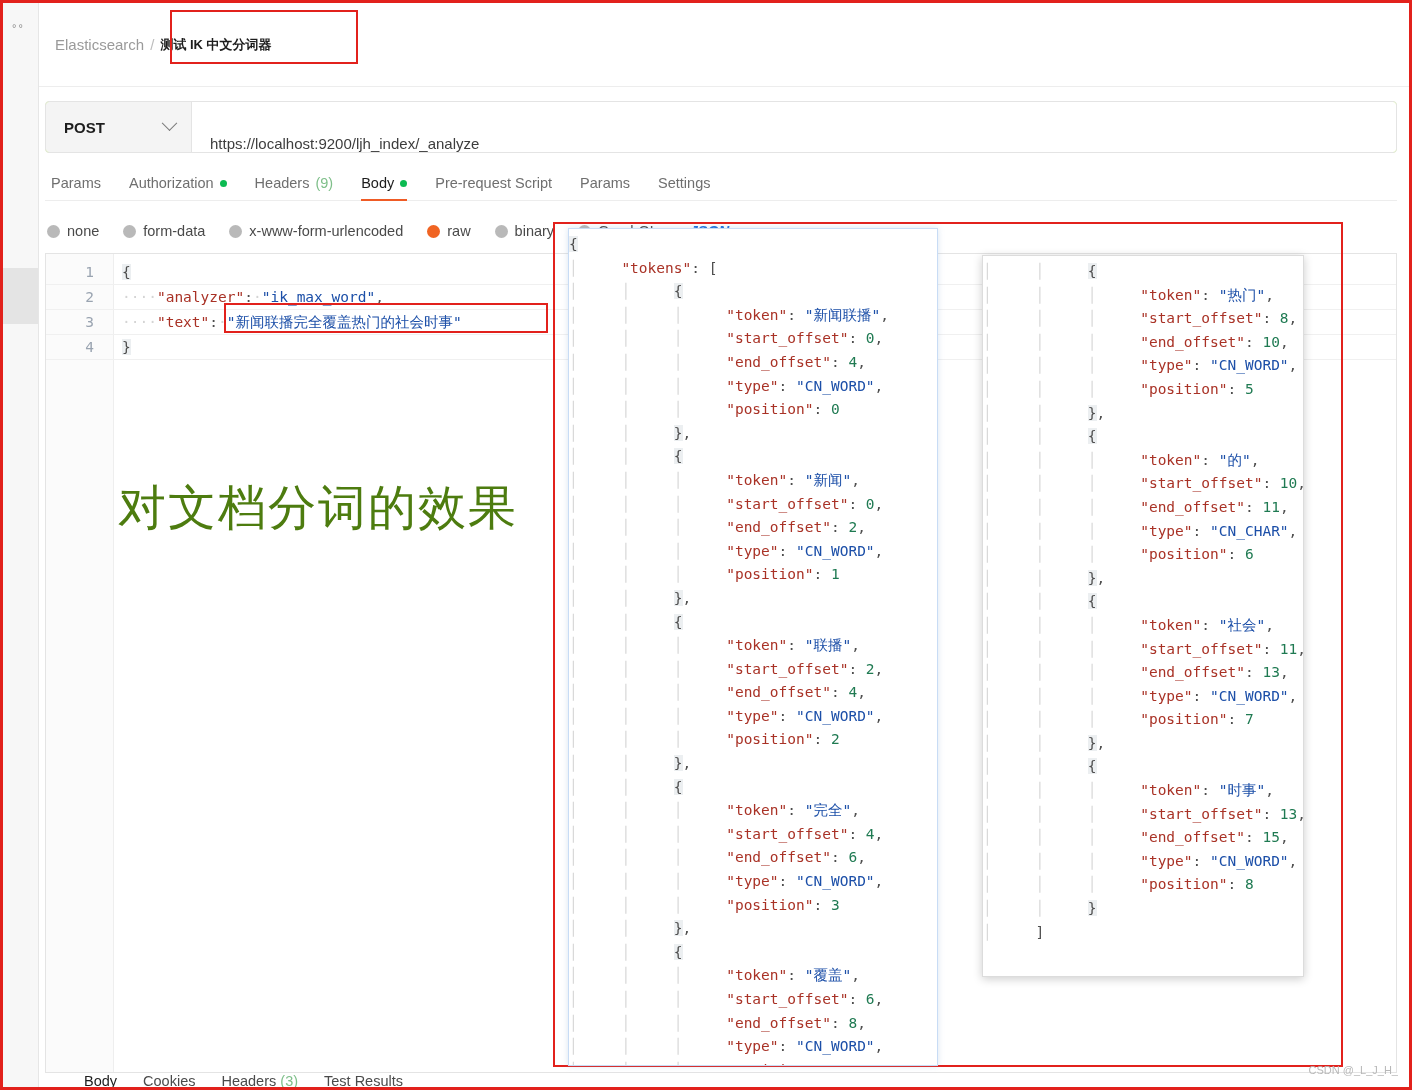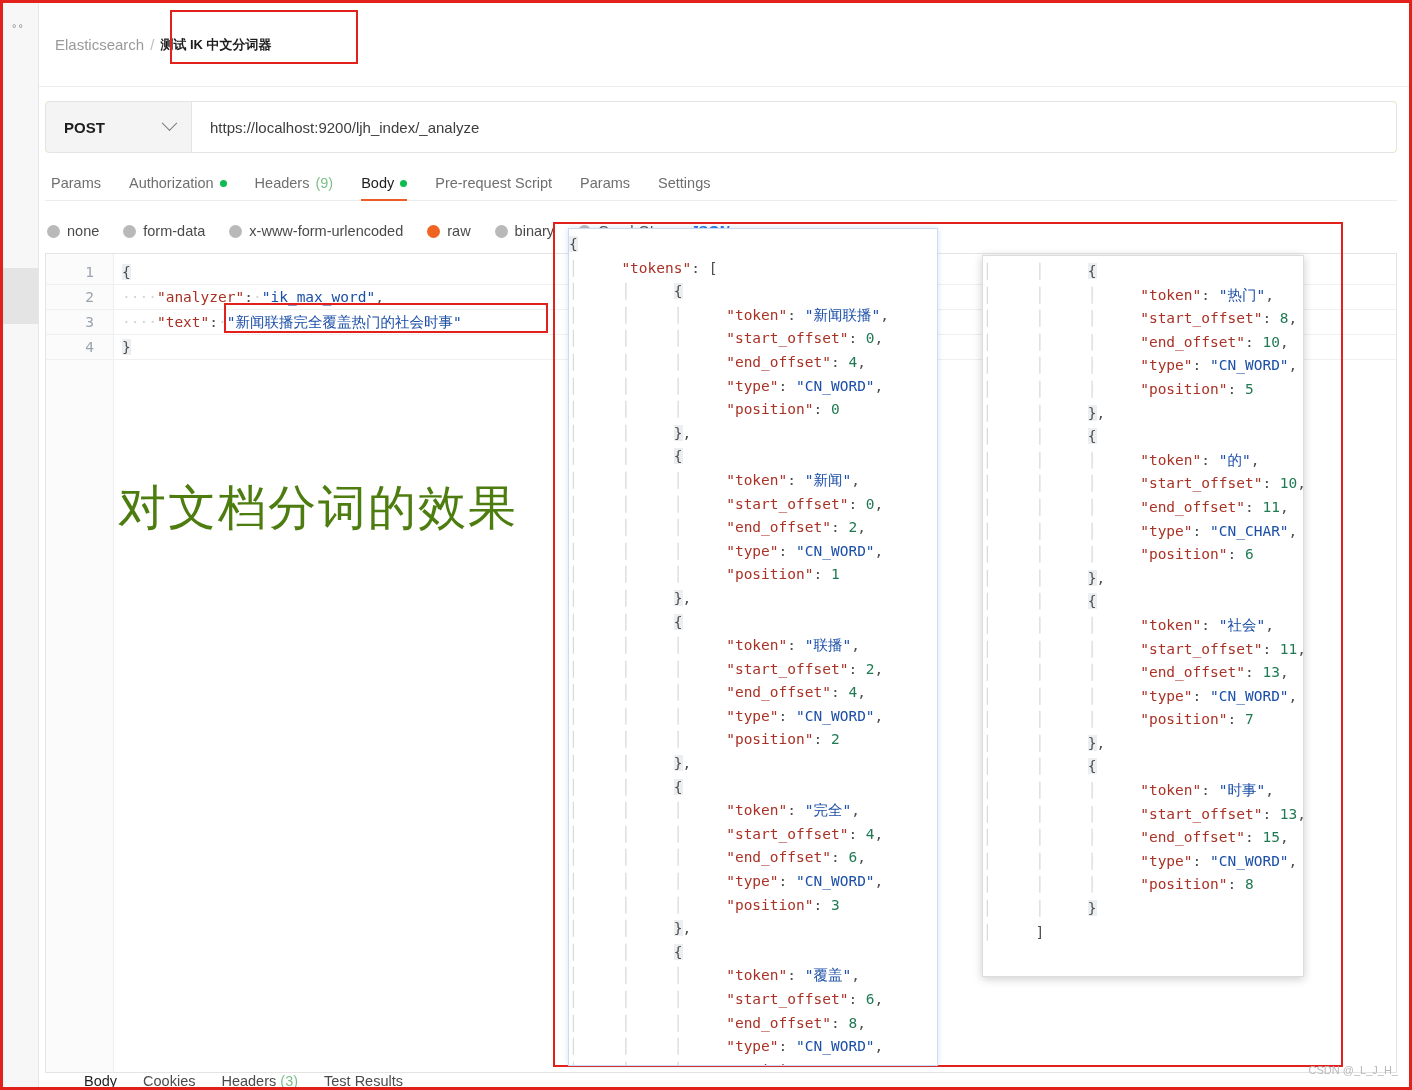--- a/index.html
+++ b/index.html
@@ -104,21 +104,21 @@
   }
   .method-label { font-size: 15px; font-weight: 700; color: #1d1d1d; }
   .chev {
     width: 11px; height: 11px;
     border-right: 1.6px solid #7a7a7a;
     border-bottom: 1.6px solid #7a7a7a;
     transform: rotate(45deg) translate(-3px,-3px);
   }
   .url-box {
     flex: 1;
-    display: flex; align-items: center;
+    display: flex; align-items: flex-end;
     padding-left: 18px;
     background: #ffffff;
   }
   .url-text { font-size: 15px; color: #3d3d3d; }
 
   
   .tabs {
     display: flex; align-items: flex-end;
     gap: 28px;
     padding: 16px 0 0 6px;

